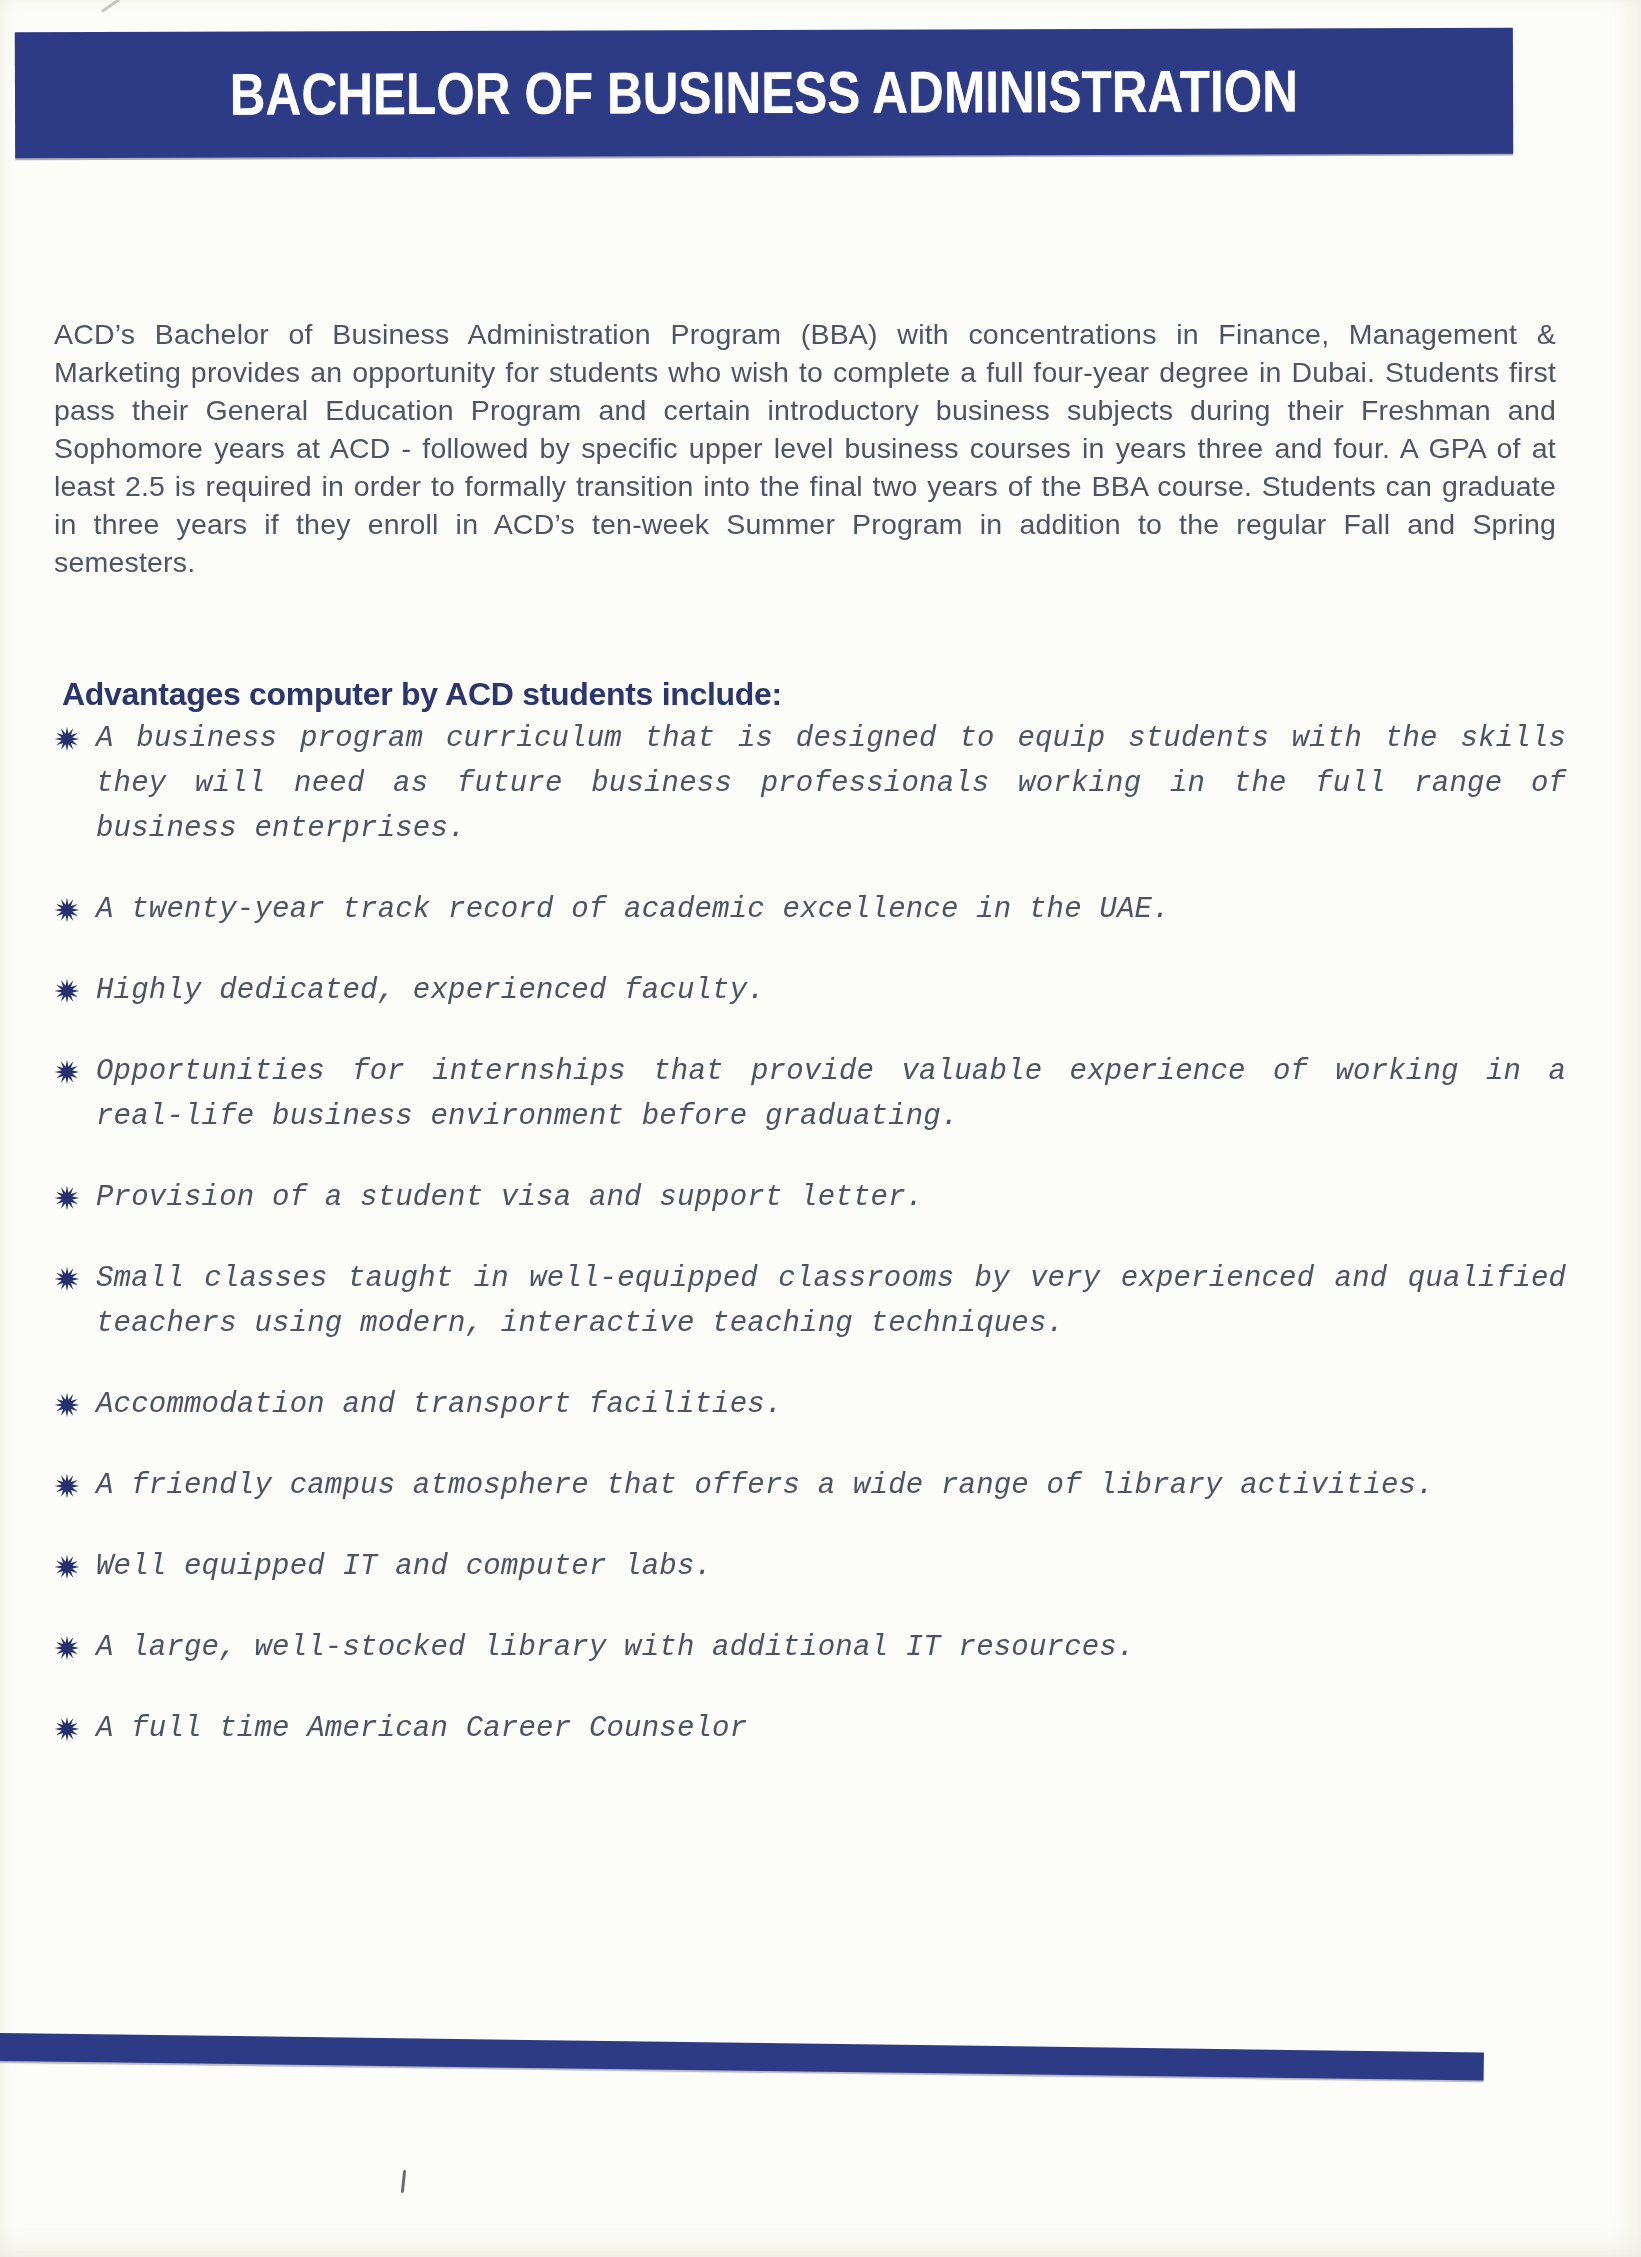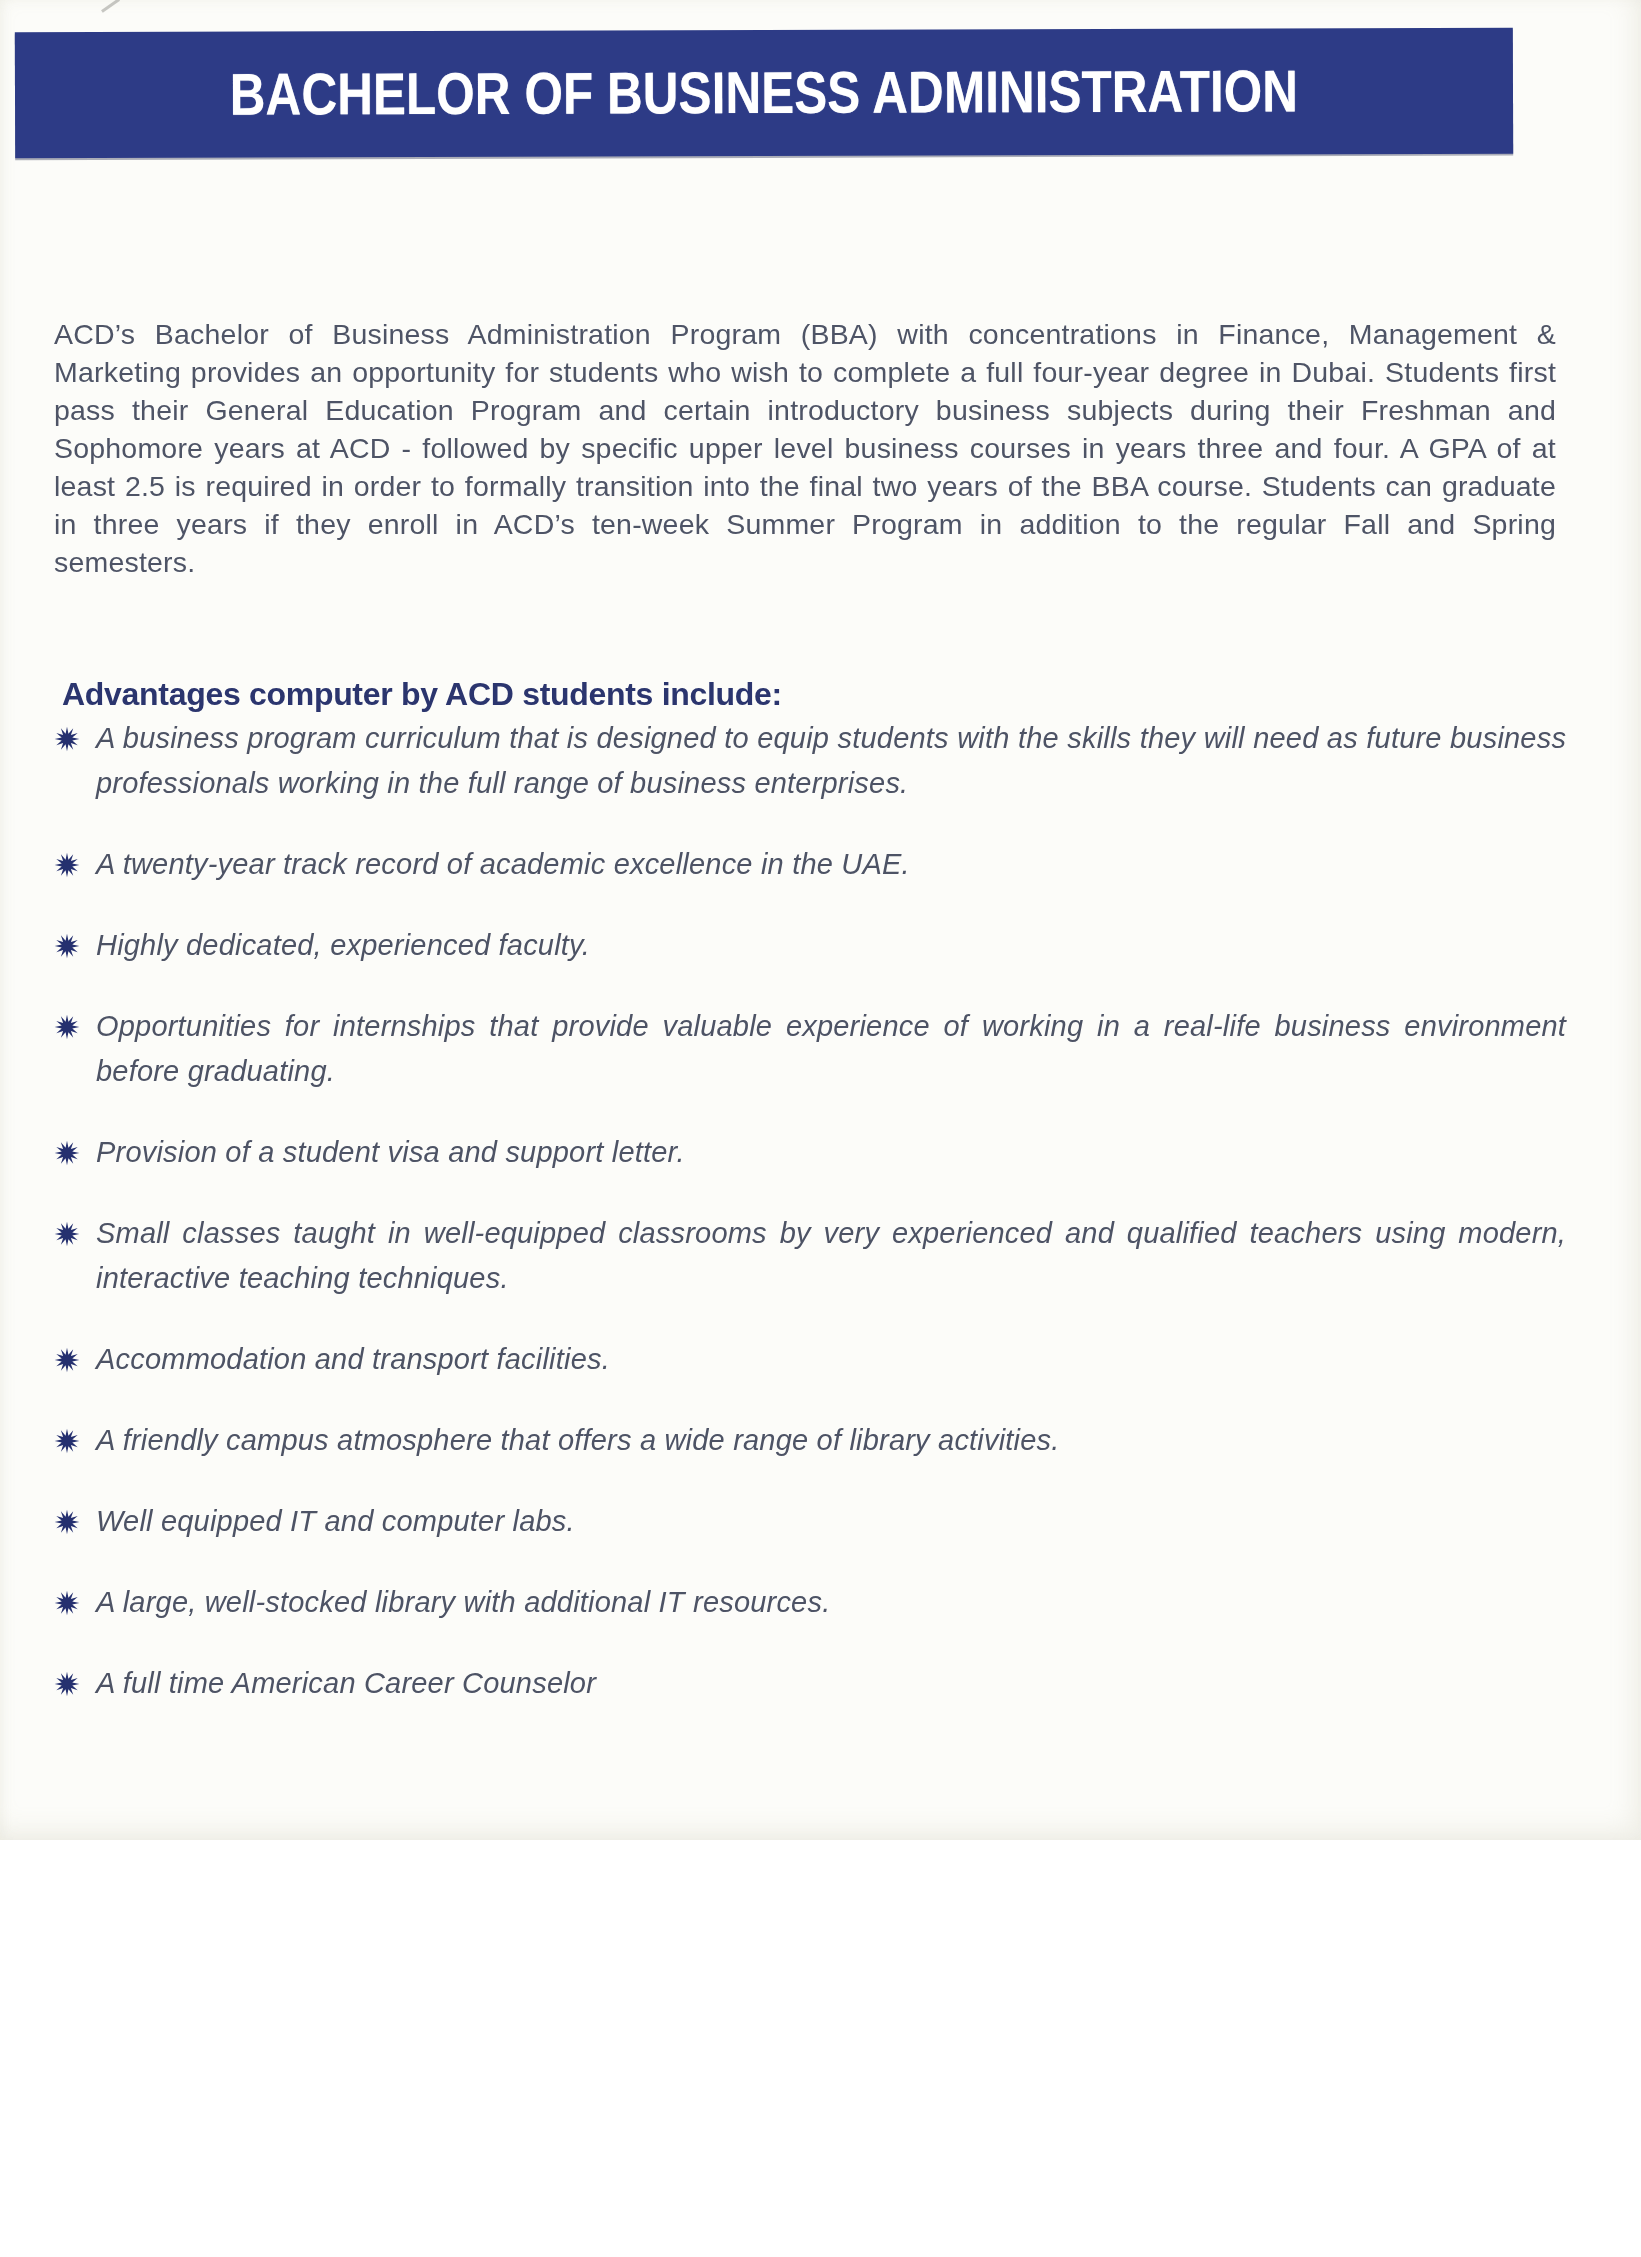--- a/index.html
+++ b/index.html
@@ -1,19 +1,19 @@
 <!DOCTYPE html>
 <html style="--bar-navy: #2d3b86; --heading-navy: #2b356e; --body-text: #4e5466; --list-text: #4d5365; --star-navy: #25306f; --title-text: #ffffff; --page-bg: #fcfcf9;"><head>
 <meta charset="utf-8">
 <style>
   html, body { margin: 0; padding: 0; background: #ffffff; }
   .page {
     position: relative;
     width: 1641px;
-    height: 1840px;
+    height: 2257px;
     background: var(--page-bg, #fcfcf9);
     overflow: hidden;
     font-family: "Liberation Sans", sans-serif;
     box-shadow: inset -7.7px -9.7px 25px rgba(175,165,135,0.16),
                 inset 3.9px 0 9.7px rgba(200,195,175,0.10);
   }
 
   
   .header-bar {
     position: absolute;
@@ -65,20 +65,21 @@
 
   
   .adv-list {
     position: absolute;
     left: 54px;
     top: 716px;
     width: 1514px;
     margin: 0;
     padding: 0;
     list-style: none;
+    font-family: Liberation Mono, monospace;
   }
   .adv-item {
     display: flex;
     align-items: flex-start;
     margin-bottom: 36px;
   }
   .star {
     flex: 0 0 42px;
     padding-top: 9.7px;
     color: var(--star-navy, #25306f);

